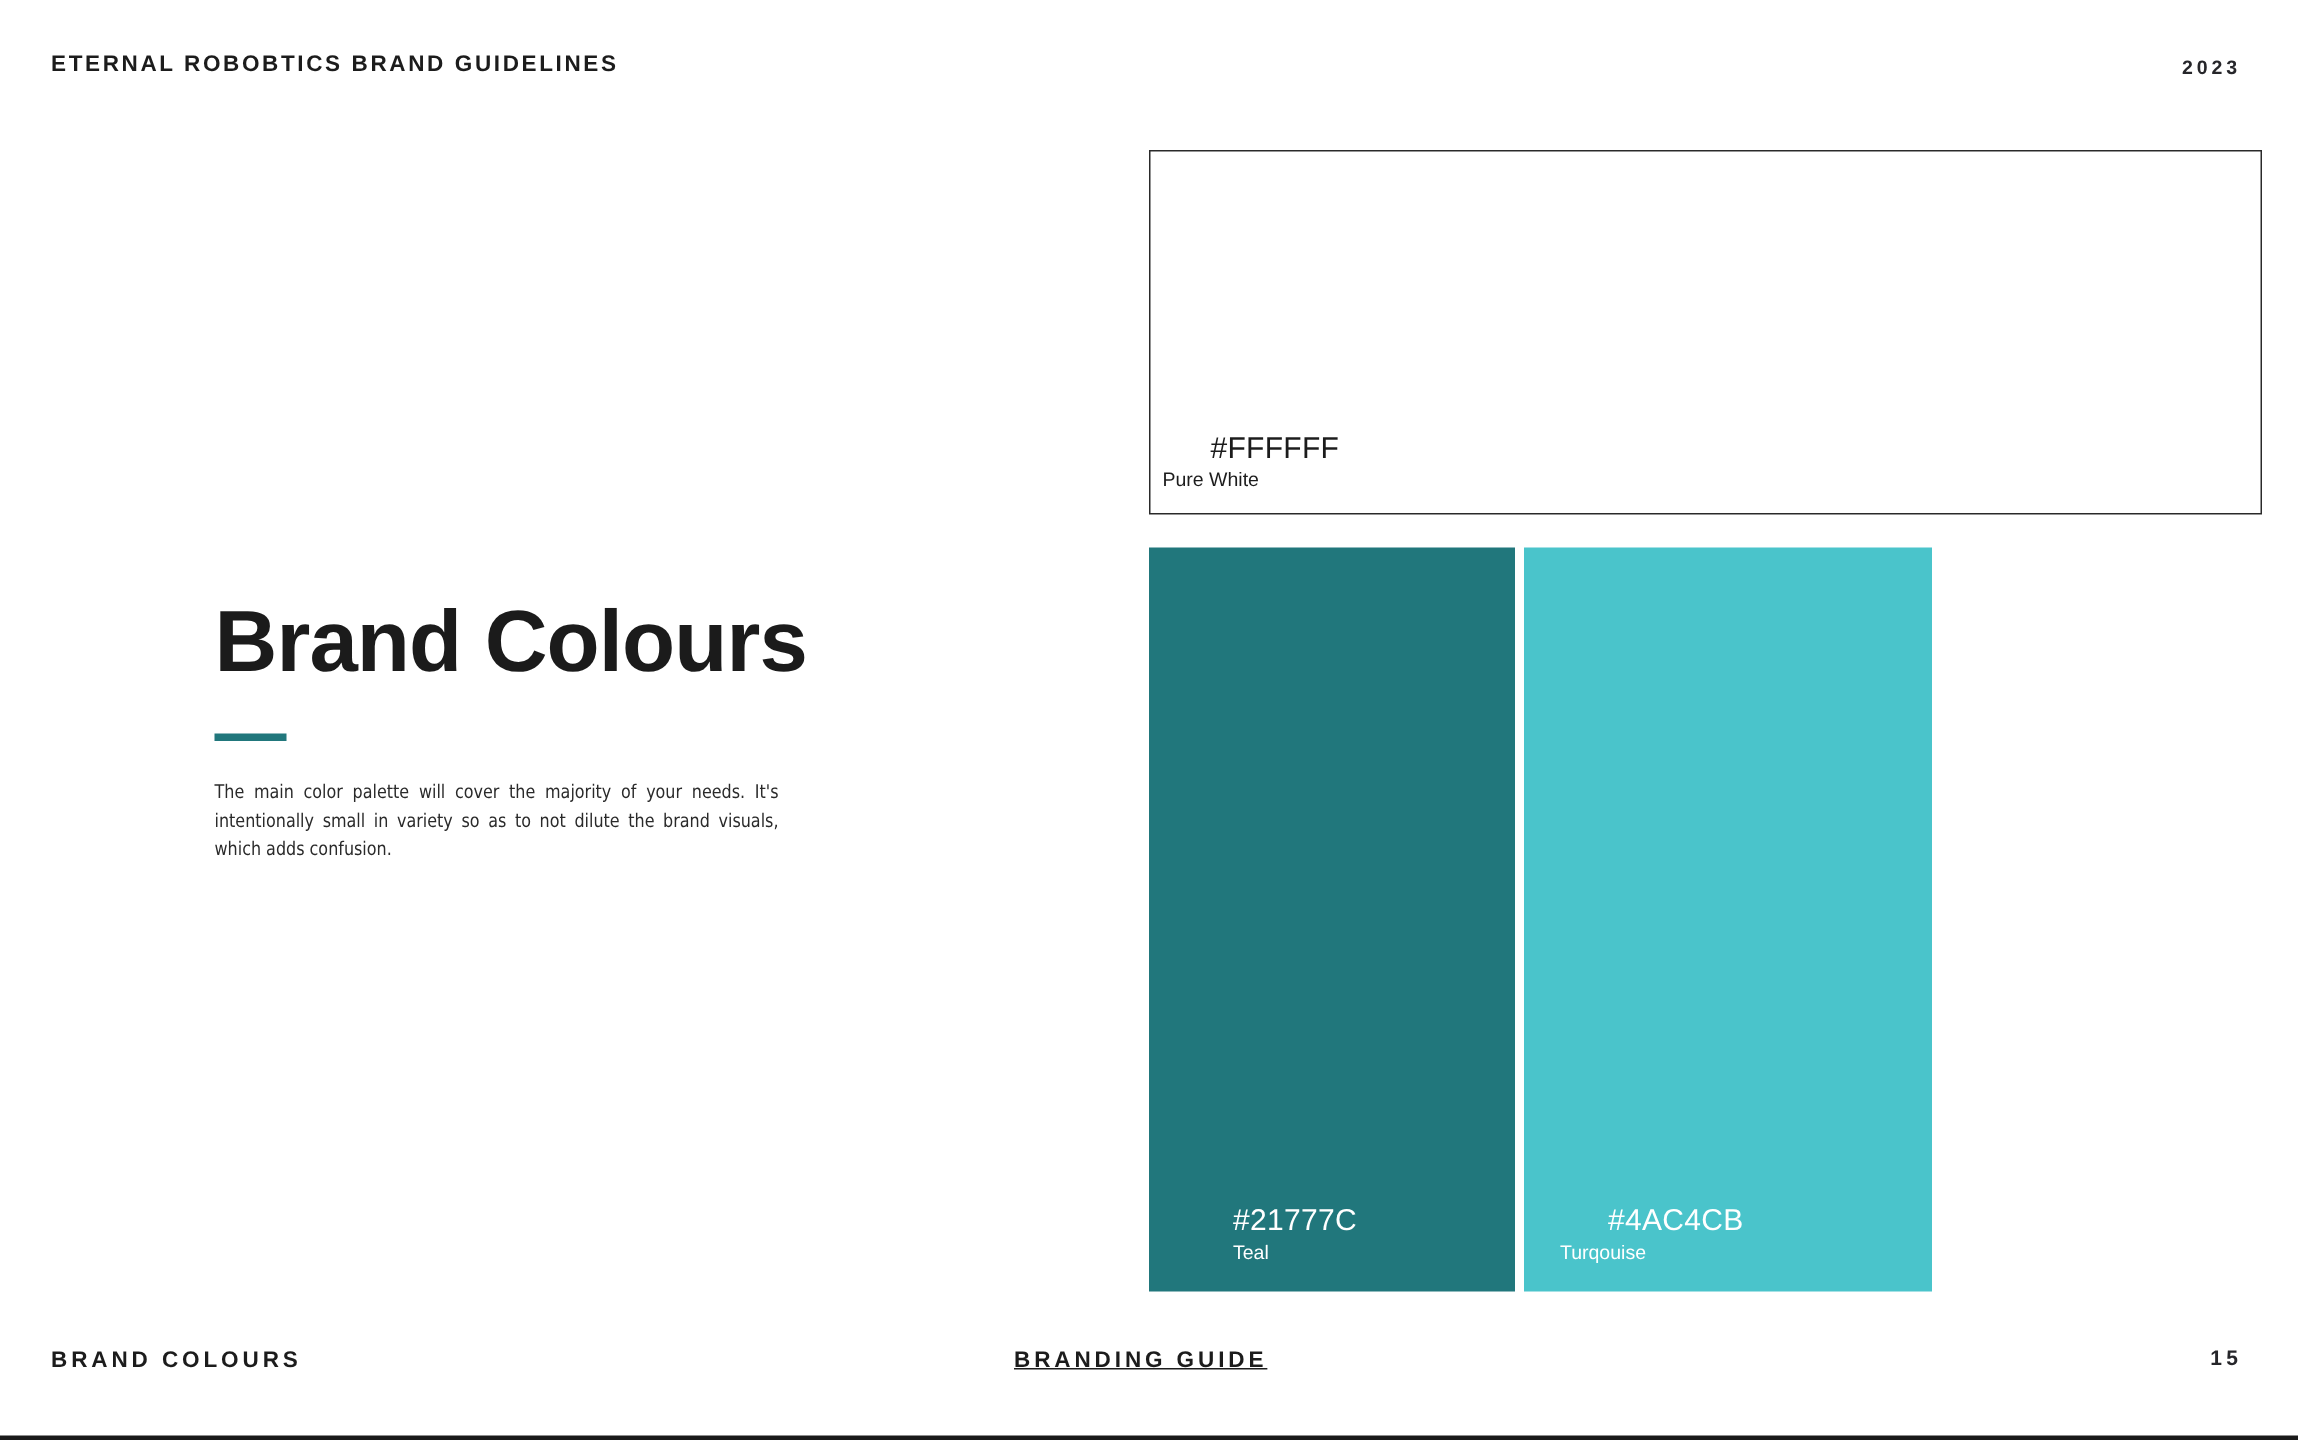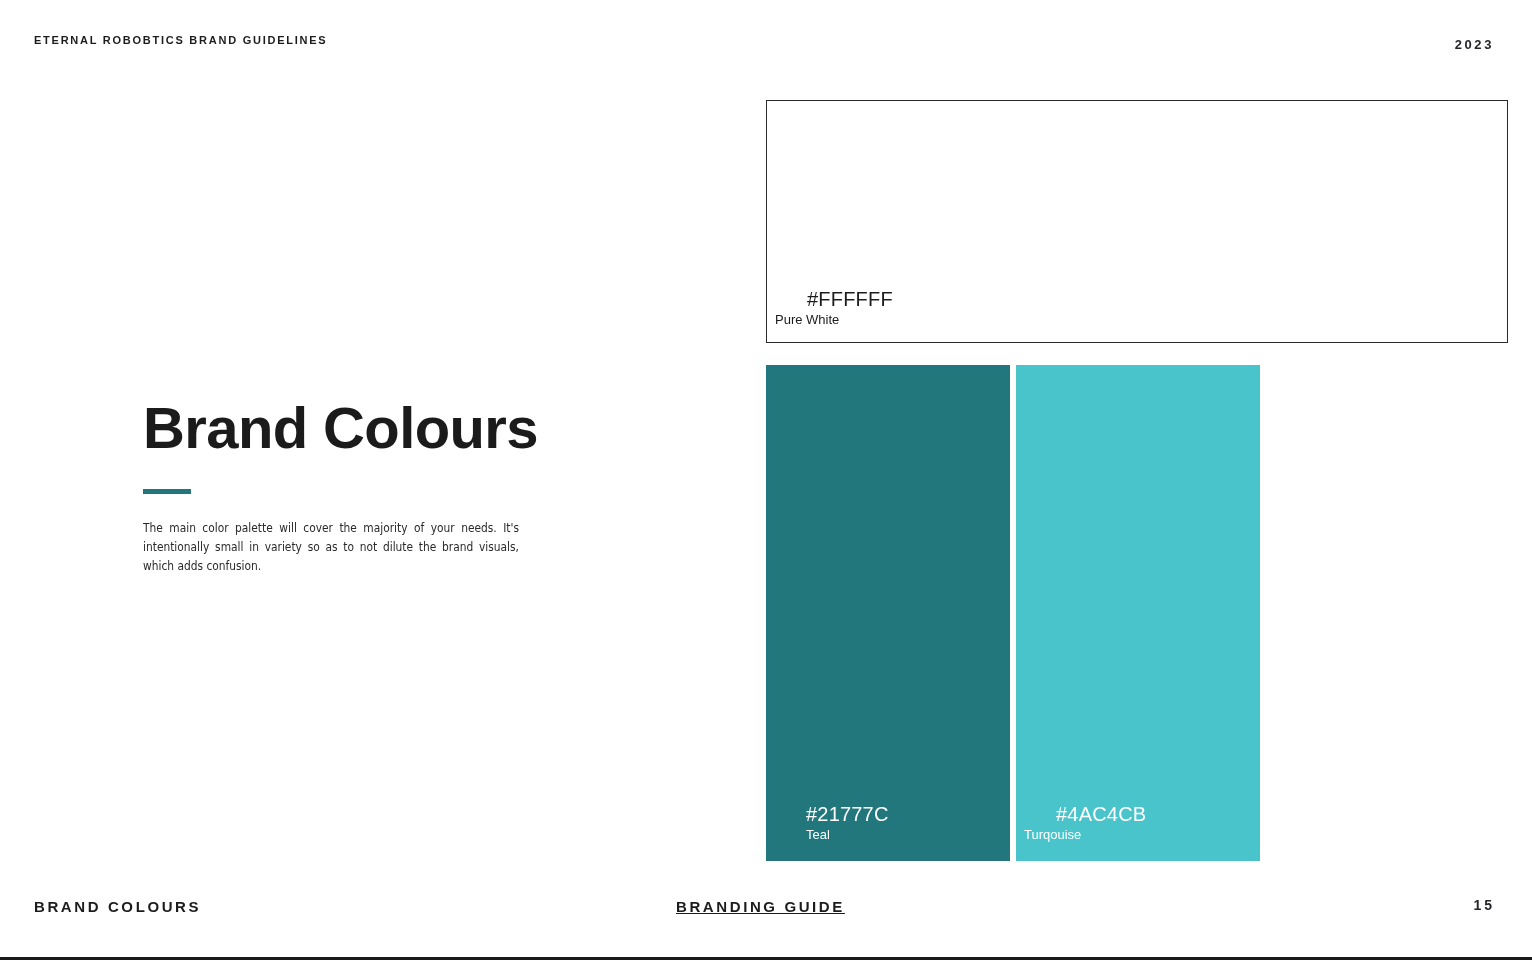--- a/index.html
+++ b/index.html
@@ -21,21 +21,21 @@
     background: #ffffff;
     box-sizing: border-box;
     border-bottom: 3px solid #1a1a1a;
   }
 
   
   .header-title {
     position: absolute;
     left: 34px;
     top: 34px;
-    font-size: 11px;
+    font-size: 15px;
     font-weight: bold;
     letter-spacing: 1.75px;
     color: #1c1c1c;
     white-space: nowrap;
   }
   .header-year {
     position: absolute;
     right: 38px;
     top: 37px;
     font-size: 13px;
@@ -126,21 +126,21 @@
     background: #4ac4cb;
   }
   .swatch-gunmetal {
     left: 500px;
     width: 242px;
     background: #0f0f0f;
   }
 
   .swatch-labels {
     position: absolute;
-    left: 8px;
+    left: 24px;
     bottom: 18px;
     line-height: 1.12;
   }
   .swatch-hex {
     display: block;
     font-size: 20px;
     font-weight: normal;
     letter-spacing: 0.2px;
     color: #ffffff;
     white-space: nowrap;
@@ -212,21 +212,21 @@
 
   <div class="color-row">
 
     <div class="swatch swatch-teal" style="background: rgb(33, 119, 124);">
       <div class="swatch-labels">
         <span class="swatch-hex" style="color: rgb(255, 255, 255);">#21777C</span>
         <span class="swatch-name" style="color: rgb(255, 255, 255); margin-left: 32px;">Teal</span>
       </div>
     </div>
 
-    <div class="swatch swatch-turquoise" style="background: rgb(74, 196, 203);">
+    <div class="swatch swatch-turquoise" style="background: rgb(74, 196, 203); padding-left: 28px;">
       <div class="swatch-labels">
         <span class="swatch-hex" style="color: rgb(255, 255, 255);">#4AC4CB</span>
         <span class="swatch-name" style="color: rgb(255, 255, 255);">Turqouise</span>
       </div>
     </div>
 
 
   </div>
 
   <div class="footer-left">BRAND COLOURS</div>

